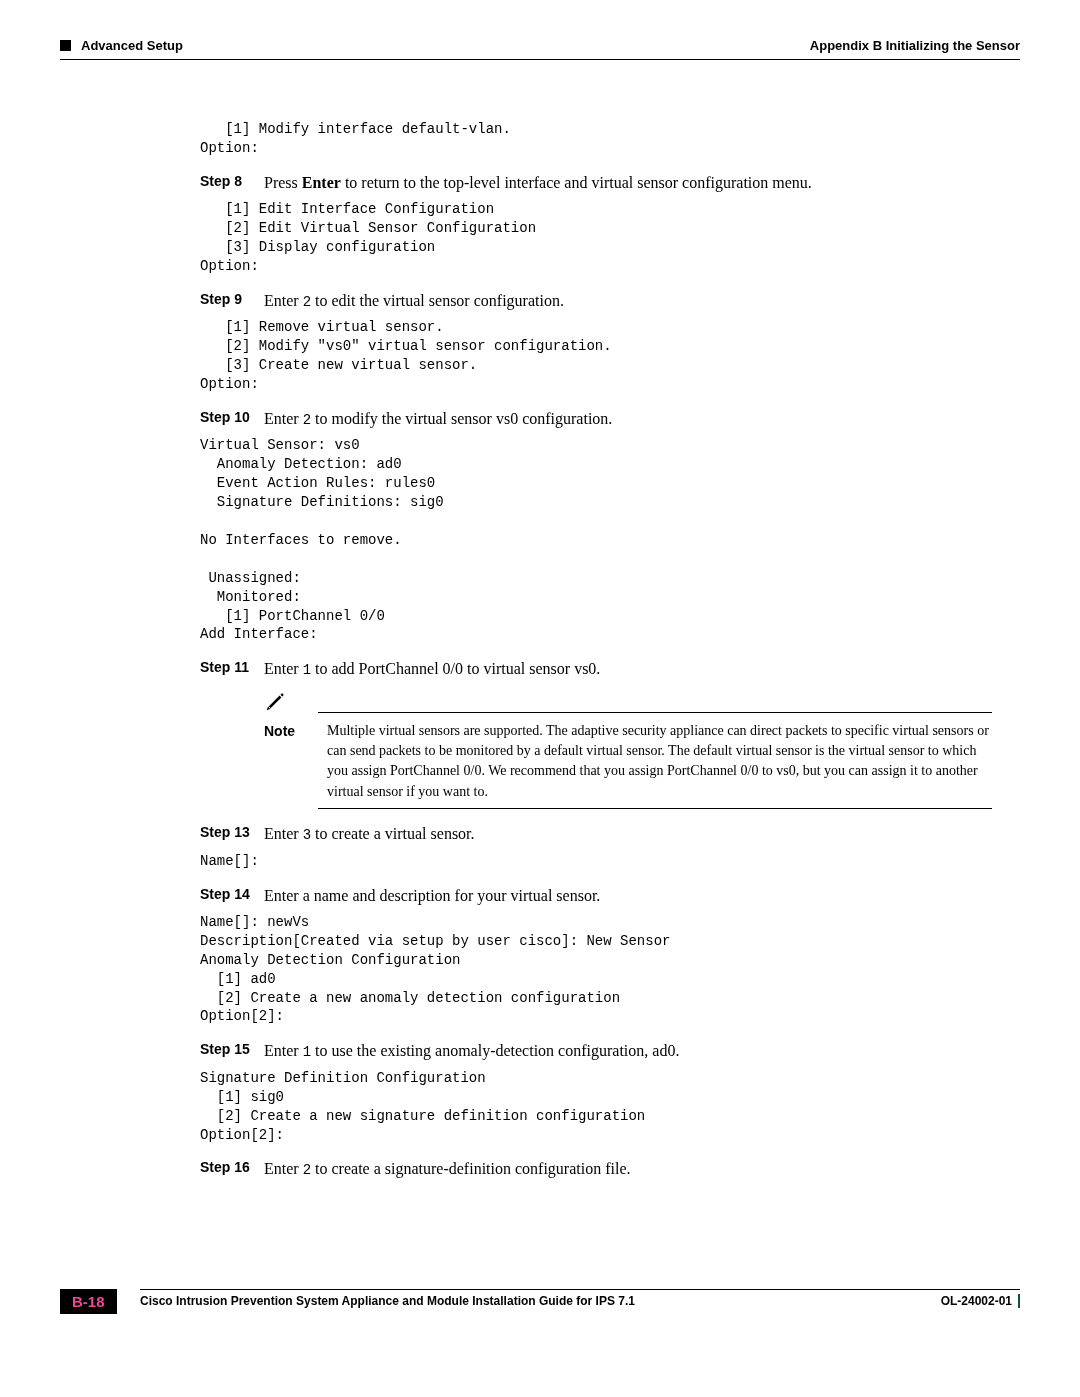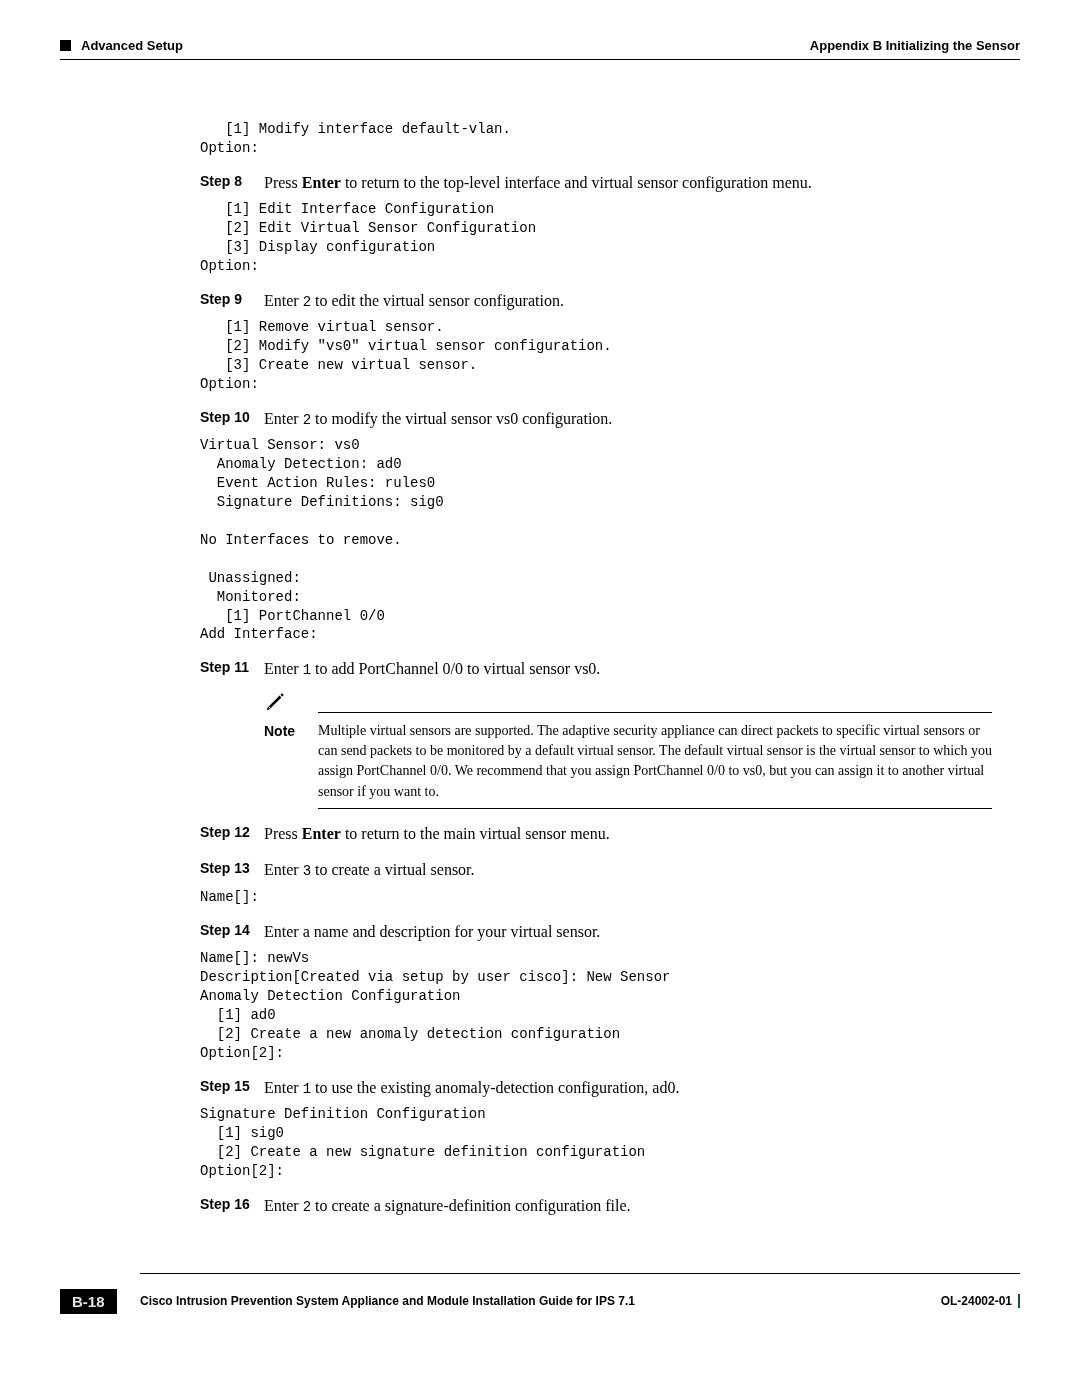--- a/index.html
+++ b/index.html
@@ -92,20 +92,21 @@
     margin-right: 28px;
   }
   .note-rule-top {
     flex: 1;
     border-top: 1px solid #000;
     height: 1px;
     margin-bottom: 3px;
   }
   .note-row {
     display: flex;
+    gap: 9px;
   }
   .note-label {
     width: 54px;
     flex: 0 0 54px;
     font-family: Arial, Helvetica, sans-serif;
     font-weight: bold;
     font-size: 14px;
     line-height: 1.45;
   }
   .note-text {
@@ -121,21 +122,21 @@
 
   .footer {
     position: absolute;
     left: 60px;
     right: 60px;
     bottom: 38px;
   }
   .footer-line {
     border-top: 1.5px solid #000;
     margin-left: 80px;
-    padding-top: 20px;
+    padding-top: 4px;
     display: flex;
     justify-content: space-between;
     align-items: center;
   }
   .footer-title {
     font-family: Arial, Helvetica, sans-serif;
     font-weight: bold;
     font-size: 12px;
   }
   .footer-doc {
@@ -144,21 +145,21 @@
     font-size: 12px;
     border-right: 2px solid #14532d;
     padding-right: 6px;
     line-height: 1.2;
   }
   .page-badge {
     position: absolute;
     left: 0;
     bottom: -6px;
     background: #000;
-    color: #e5e5e5;
+    color: #ec4899;
     font-family: Arial, Helvetica, sans-serif;
     font-weight: bold;
     font-size: 15px;
     padding: 4px 12px;
   }
 </style>
 </head>
 <body>
 
 <div class="page">
@@ -233,26 +234,20 @@
         </span>
         <div class="note-rule-top"></div>
       </div>
       <div class="note-row">
         <div class="note-label">Note</div>
         <div class="note-text">Multiple virtual sensors are supported. The adaptive security appliance can direct packets to specific virtual sensors or can send packets to be monitored by a default virtual sensor. The default virtual sensor is the virtual sensor to which you assign PortChannel 0/0. We recommend that you assign PortChannel 0/0 to vs0, but you can assign it to another virtual sensor if you want to.</div>
       </div>
       <hr class="note-rule-bottom">
     </div>
 
-    <div class="step-row">
-      <div class="step-label">Step 12</div>
-      <div class="step-body">
-        <span>Press </span><strong>Enter</strong><span> to return to the main virtual sensor menu.</span>
-      </div>
-    </div>
 
     <div class="step-row">
       <div class="step-label">Step 13</div>
       <div class="step-body">
         <span>Enter </span><span class="mono">3</span><span> to create a virtual sensor.</span>
       </div>
     </div>
     <pre class="code indented-block">Name[]:</pre>
 
     <div class="step-row">

